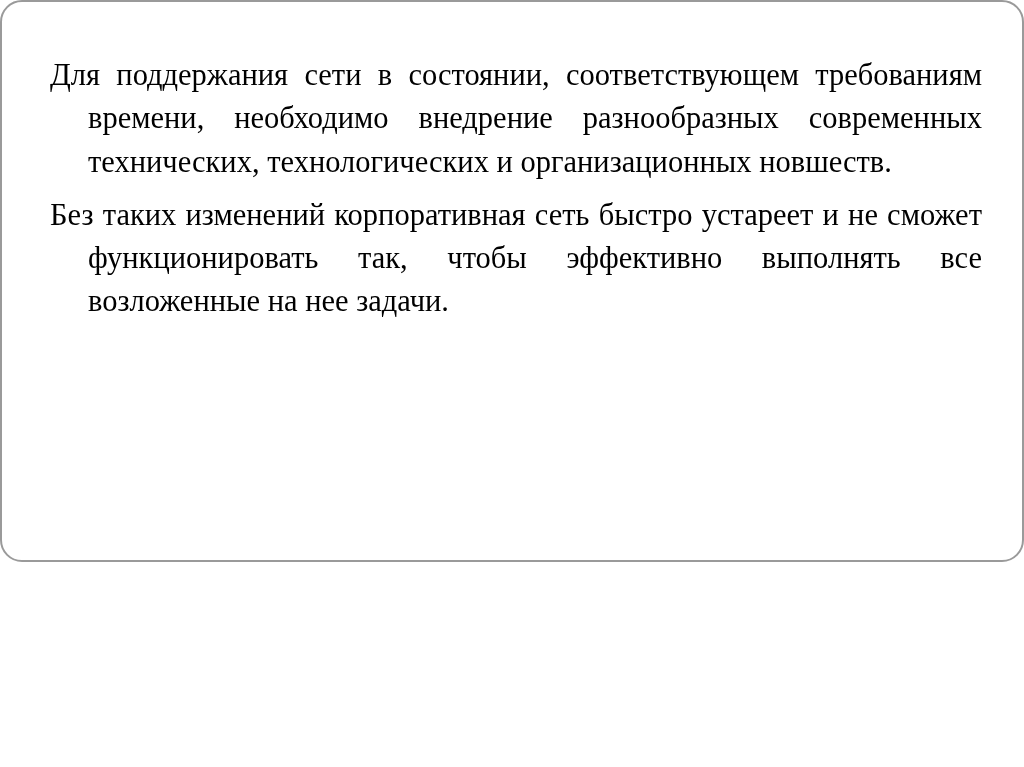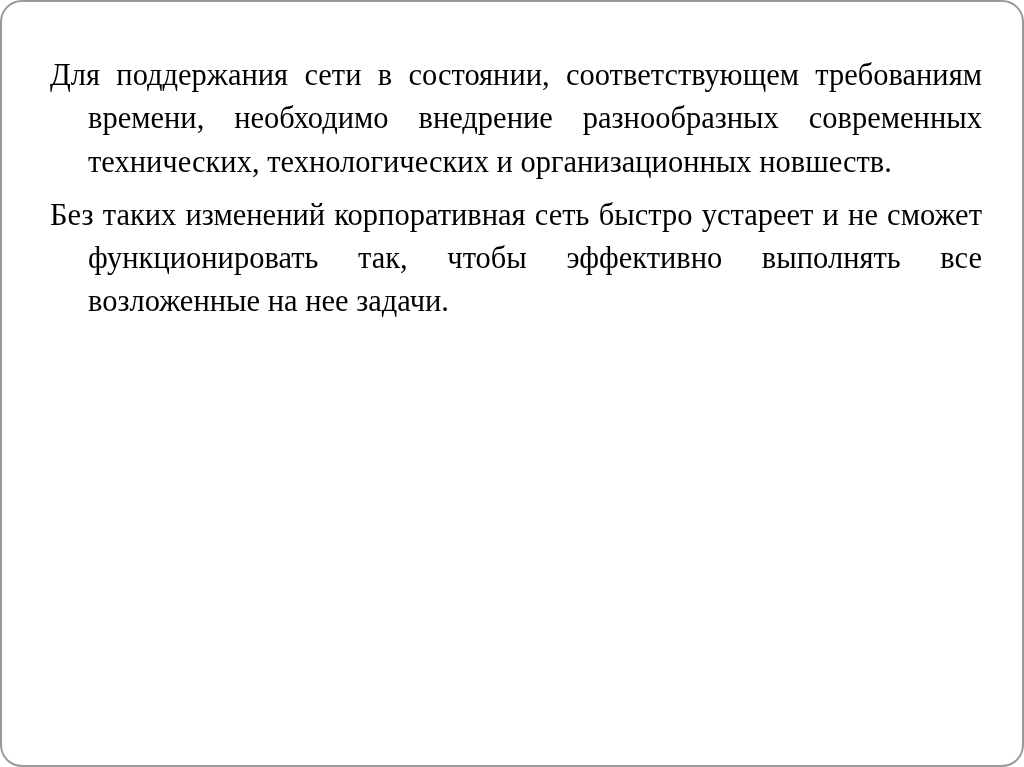--- a/index.html
+++ b/index.html
@@ -11,21 +11,21 @@
     width: 1024px;
     height: 767px;
     font-family: "Liberation Serif", serif;
     color: #000000;
     overflow: hidden;
   }
   .slide {
     position: relative;
     box-sizing: border-box;
     width: 1024px;
-    height: 767px;
+    height: 562px;
     background: #ffffff;
     border: 2px solid #9a9a9a;
     border-radius: 22px;
     padding: 44px 40px 40px 48px;
   }
   .content {
     margin-top: 8px;
   }
   .para {
     font-size: 30.5px;

